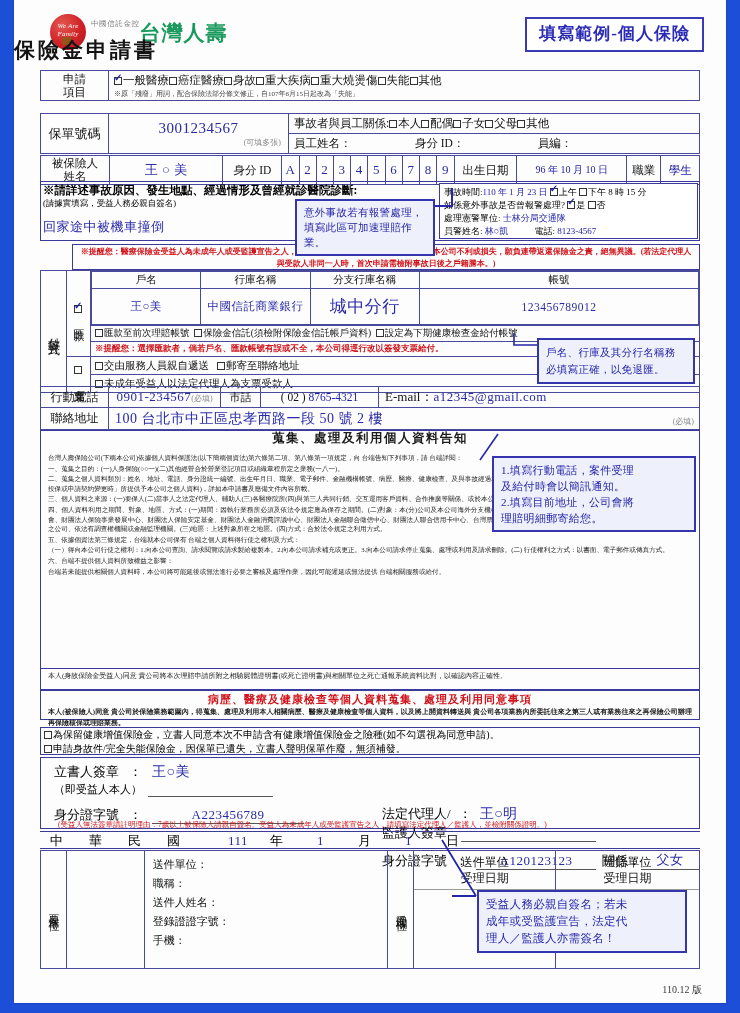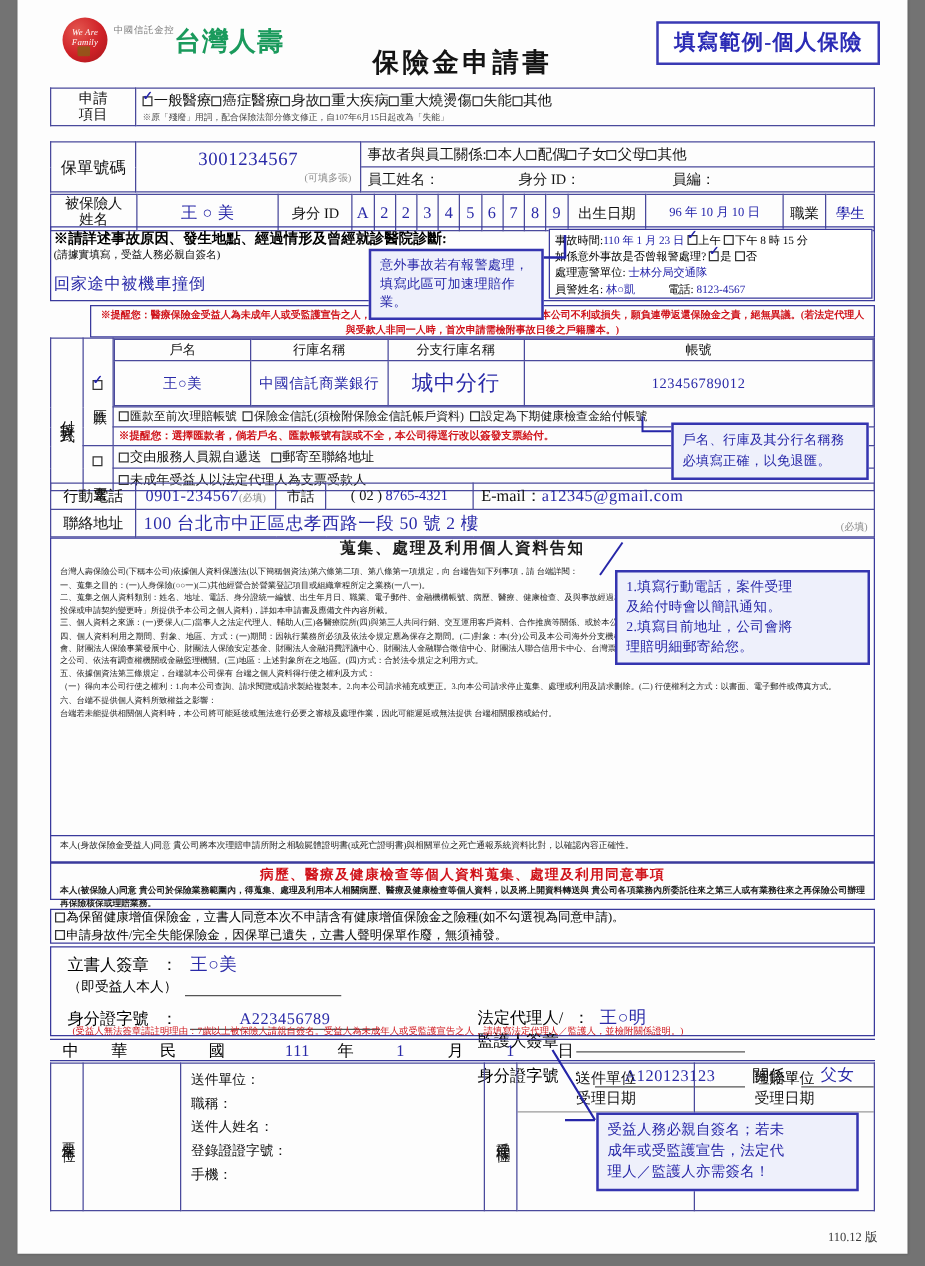--- a/index.html
+++ b/index.html
@@ -7,21 +7,21 @@
   html, body {
     margin: 0; padding: 0;
     background: #c9c9c9;
     font-family: "Liberation Serif", "DejaVu Serif", serif;
   }
   #page {
     position: relative;
     width: 740px;
     height: 1013px;
     margin: 0 auto;
-    background: #737373;
+    background: #1d4ed8;
     overflow: hidden;
   }
   .sheet {
     position: absolute;
     left: 14px; top: 0; width: 712px; height: 1003px;
     background: #fdfdfd;
     box-shadow: 0 0 2px rgba(0,0,0,.25);
   }
   
   .topband { position: absolute; left: 0; top: 6px; width: 712px; height: 62px; }
@@ -41,21 +41,21 @@
     text-align: center; padding-top: 8px; letter-spacing: .2px;
     font-family: "Liberation Serif", serif;
   }
   .logo-text { display: flex; line-height: 1; }
   .logo-sub { font-size: 7.5px; color: #7b7b7b; letter-spacing: .6px; font-family: "DejaVu Sans", sans-serif; }
   .logo-main {
     font-size: 21px; color: #1a9a5c; font-weight: bold; letter-spacing: 1px;
     font-family: "DejaVu Sans", sans-serif; margin-top: 3px;
   }
   .form-title {
-    position: absolute; left: 0; right: 0; top: 30px; text-align: center;
+    position: absolute; left: 0; right: 0; top: 30px; 
     font-size: 21px; font-weight: bold; letter-spacing: 3px; color: #141414;
   }
   .sample-badge {
     position: absolute; right: 22px; top: 11px;
     border: 2px solid #3a3ab4; padding: 3px 12px 5px;
     color: #2b2bb5; font-size: 17px; letter-spacing: 1px; font-weight: bold;
     background: #fff;
   }
   
   .tbl { position: absolute; border-collapse: collapse; font-size: 11.5px; color: #111; }

